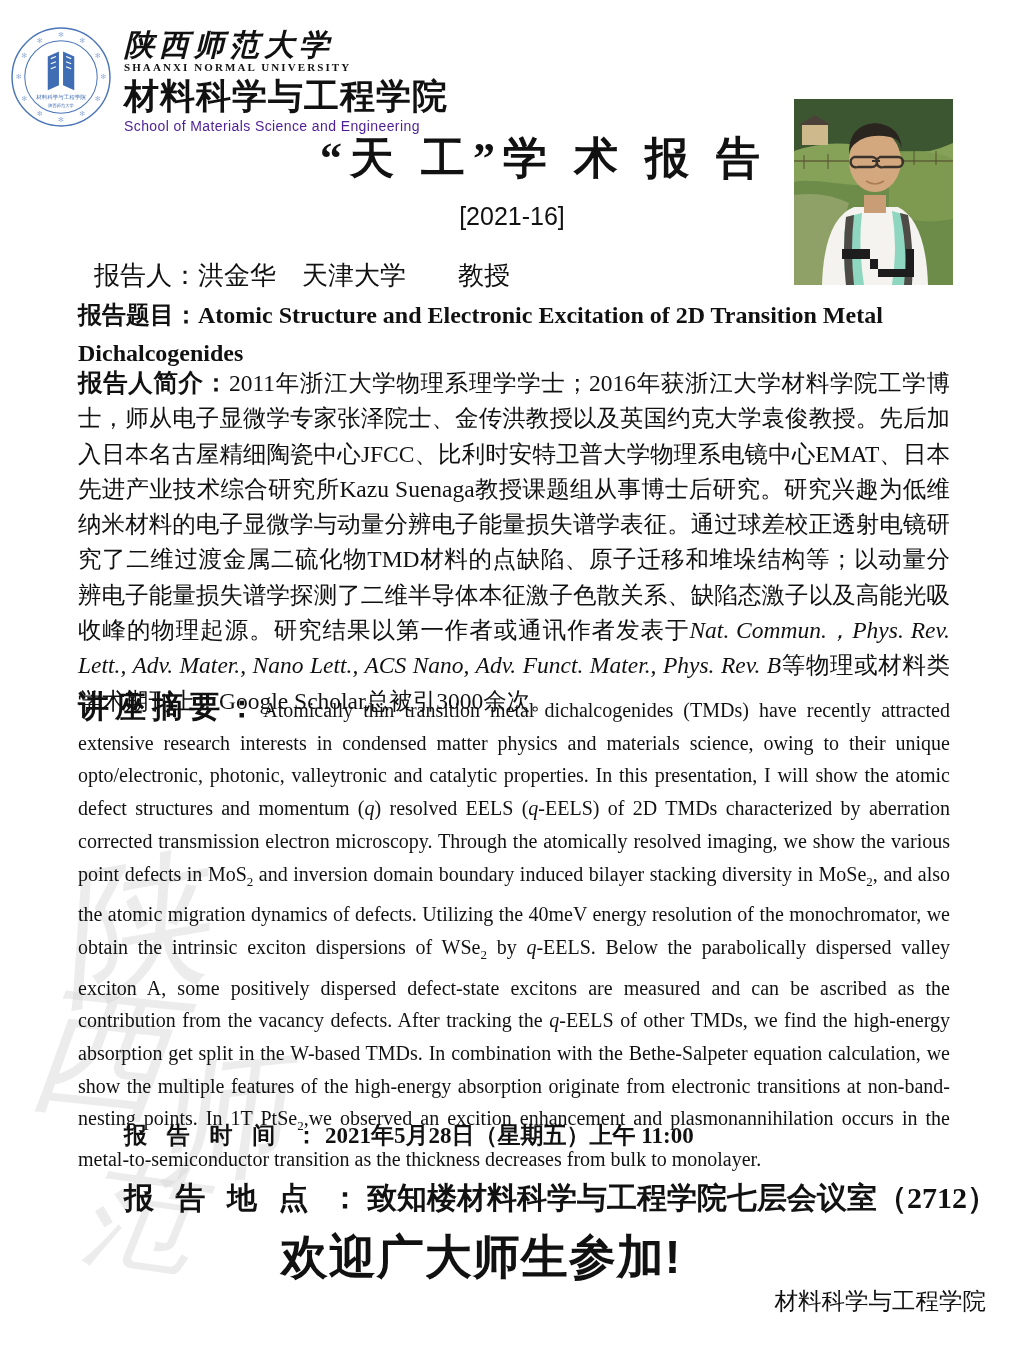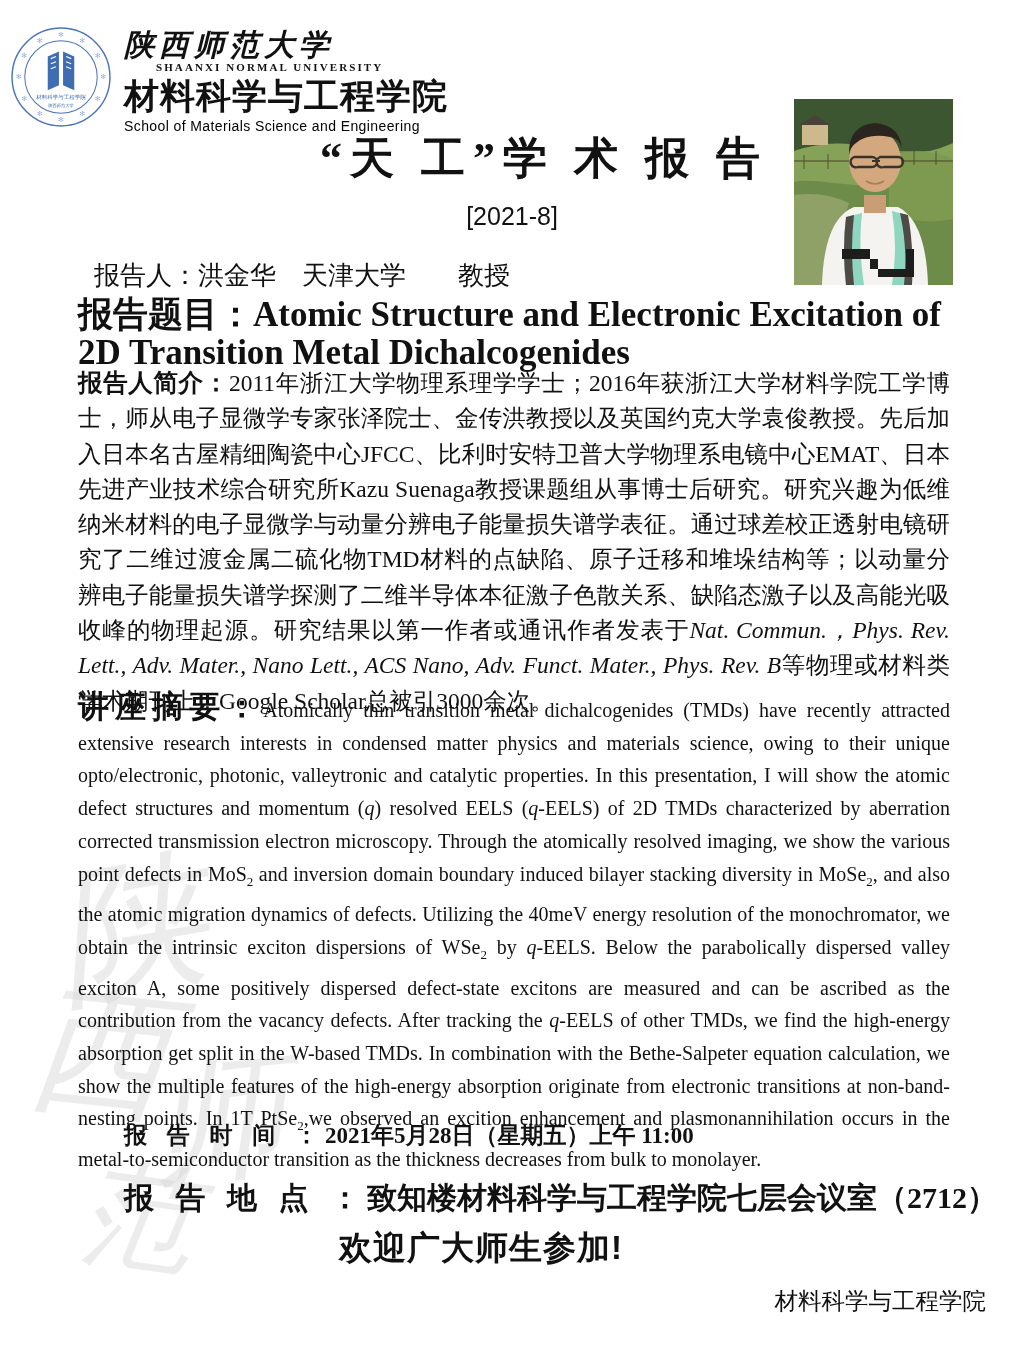--- a/index.html
+++ b/index.html
@@ -13,55 +13,55 @@
   #watermark span:nth-child(1){left:55px;top:830px;font-size:150px;transform:rotate(-10deg);}
   #watermark span:nth-child(2){left:30px;top:960px;font-size:140px;transform:rotate(6deg);}
   #watermark span:nth-child(3){left:150px;top:1030px;font-size:135px;transform:rotate(-6deg);}
   #watermark span:nth-child(4){left:80px;top:1140px;font-size:115px;transform:rotate(8deg);}
 
   
   .header{top:26px;left:10px;display:flex;gap:12px;align-items:flex-start;}
   .emblem{width:102px;height:102px;flex:0 0 auto;}
   .htext{padding-top:4px;line-height:1;}
   .calligraphy{font-size:30px;font-weight:bold;font-style:italic;letter-spacing:5px;line-height:30px;}
-  .univ-en{font-size:11px;font-weight:bold;letter-spacing:2.1px;margin-top:2px;margin-left:32px;}
+  .univ-en{font-size:11px;font-weight:bold;letter-spacing:2.1px;margin-top:2px;}
   .school-cn{font-family:"Liberation Sans","DejaVu Sans",sans-serif;font-weight:bold;
              font-size:35px;letter-spacing:1px;line-height:40px;margin-top:3px;}
   .school-en{font-family:"Liberation Sans","DejaVu Sans",sans-serif;font-size:14px;
-             color:#000000;letter-spacing:.4px;margin-top:3px;}
+             color:#4c1d95;letter-spacing:.4px;margin-top:3px;}
 
   
   .photo{left:794px;top:99px;width:159px;height:186px;}
 
   
   .main-title{top:129px;left:0;width:100%;text-align:center;font-size:44px;font-weight:bold;
               letter-spacing:8px;padding-left:32px;}
   .issue{top:202px;left:0;width:100%;text-align:center;
          font-family:"Liberation Sans","DejaVu Sans",sans-serif;font-size:25px;}
 
   
   .speaker{top:258px;left:78px;font-size:26px;margin-left:16px;}
-  .topic{top:296px;left:78px;width:872px;font-size:35px;font-weight:bold;line-height:38px;}
+  .topic{top:296px;left:78px;width:872px;font-size:24px;font-weight:bold;line-height:38px;}
 
   
   .bio{top:365px;left:78px;width:872px;font-size:23.5px;line-height:35.3px;text-align:justify;}
   .bio .label{font-weight:bold;font-size:24.5px;}
 
   
   .abstract{top:691px;left:78px;width:872px;font-size:20px;line-height:32.7px;text-align:justify;}
   .abstract .label{font-weight:bold;font-size:31px;letter-spacing:1px;}
   sub{font-size:.65em;}
 
   
   .time-line{top:1120px;left:124px;font-size:23px;font-weight:bold;}
   .place-line{top:1178px;left:124px;font-size:30px;font-weight:bold;}
   .sched-label{letter-spacing:7px;}
 
   
-  .welcome{top:1226px;left:0;width:962px;text-align:center;font-size:33px;font-weight:bold;
+  .welcome{top:1226px;left:0;width:962px;text-align:center;font-size:47px;font-weight:bold;
            font-family:"Liberation Sans","DejaVu Sans",sans-serif;letter-spacing:1px;}
   .footer{top:1284px;right:38px;text-align:right;font-size:23.5px;line-height:34px;}
 </style>
 </head>
 <body>
 
 <div class="page">
 
   <div id="watermark" class="abs">
       <span>陕</span>
@@ -126,21 +126,21 @@
     <path d="M72 82 Q81 88 90 82" stroke="#a97c56" stroke-width="1.6" fill="none"></path>
 
     <path d="M52 118 Q48 150 52 186 L70 186 Q64 148 68 114 Z" fill="#8fd6c0"></path>
     <path d="M112 116 Q120 150 116 186 L98 186 Q104 148 98 112 Z" fill="#8fd6c0"></path>
     <path d="M52 118 Q48 150 52 186 L60 186 Q56 150 60 116 Z" fill="#4e4a45"></path>
     <path d="M106 114 Q114 150 110 186 L118 186 Q120 148 114 116 Z" fill="#4e4a45"></path>
     <path d="M48 150 H76 V170 H112 V150 H120 V178 H84 V160 H48 Z" fill="#1d1d1d"></path>
   </svg>
 
   <div class="abs main-title">“天 工”学 术 报 告</div>
-  <div class="abs issue">[2021-8]</div>
+  <div class="abs issue">[2021-16]</div>
 
   <div class="abs speaker"><span>报告人：</span><span>洪金华　天津大学　　教授</span></div>
 
   <div class="abs topic"><span>报告题目：</span><span>Atomic Structure and Electronic Excitation of 2D Transition Metal Dichalcogenides</span></div>
 
   <div class="abs bio"><span class="label">报告人简介：</span><span><span>2011年浙江大学物理系理学学士；2016年获浙江大学材料学院工学博士，师从电子显微学专家张泽院士、金传洪教授以及英国约克大学袁俊教授。先后加入日本名古屋精细陶瓷中心JFCC、比利时安特卫普大学物理系电镜中心EMAT、日本先进产业技术综合研究所Kazu Suenaga教授课题组从事博士后研究。研究兴趣为低维纳米材料的电子显微学与动量分辨电子能量损失谱学表征。通过球差校正透射电镜研究了二维过渡金属二硫化物TMD材料的点缺陷、原子迁移和堆垛结构等；以动量分辨电子能量损失谱学探测了二维半导体本征激子色散关系、缺陷态激子以及高能光吸收峰的物理起源。研究结果以第一作者或通讯作者发表于</span><i>Nat. Commun.，Phys. Rev. Lett., Adv. Mater., Nano Lett., ACS Nano, Adv. Funct. Mater., Phys. Rev. B</i><span>等物理或材料类学术期刊上，Google Scholar总被引3000余次。</span></span></div>
 
   <div class="abs abstract"><span class="label">讲座摘要：</span><span><span>Atomically thin transition metal dichalcogenides (TMDs) have recently attracted extensive research interests in condensed matter physics and materials science, owing to their unique opto/electronic, photonic, valleytronic and catalytic properties. In this presentation, I will show the atomic defect structures and momentum (</span><i>q</i><span>) resolved EELS (</span><i>q</i><span>-EELS) of 2D TMDs characterized by aberration corrected transmission electron microscopy. Through the atomically resolved imaging, we show the various point defects in MoS</span><sub>2</sub><span> and inversion domain boundary induced bilayer stacking diversity in MoSe</span><sub>2</sub><span>, and also the atomic migration dynamics of defects. Utilizing the 40meV energy resolution of the monochromator, we obtain the intrinsic exciton dispersions of WSe</span><sub>2</sub><span> by </span><i>q</i><span>-EELS. Below the parabolically dispersed valley exciton A, some positively dispersed defect-state excitons are measured and can be ascribed as the contribution from the vacancy defects. After tracking the </span><i>q</i><span>-EELS of other TMDs, we find the high-energy absorption get split in the W-based TMDs. In combination with the Bethe-Salpeter equation calculation, we show the multiple features of the high-energy absorption originate from electronic transitions at non-band-nesting points. In 1T PtSe</span><sub>2</sub><span>,we observed an excition enhancement and plasmonannihilation occurs in the metal-to-semiconductor transition as the thickness decreases from bulk to monolayer.</span></span></div>
 
   <div class="abs time-line"><span class="sched-label">报 告 时 间 ：</span><span>2021年5月28日（星期五）上午 11:00</span></div>

